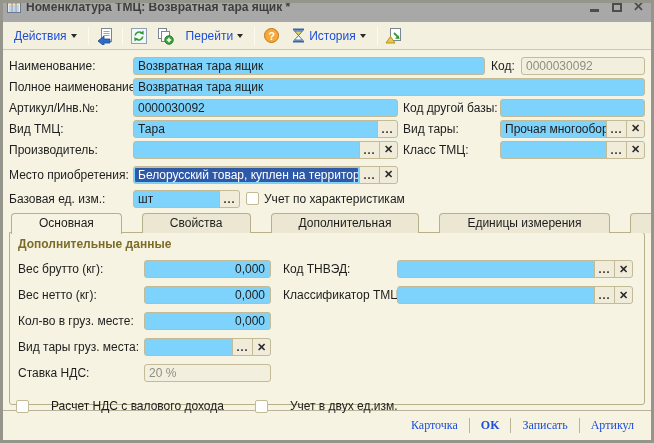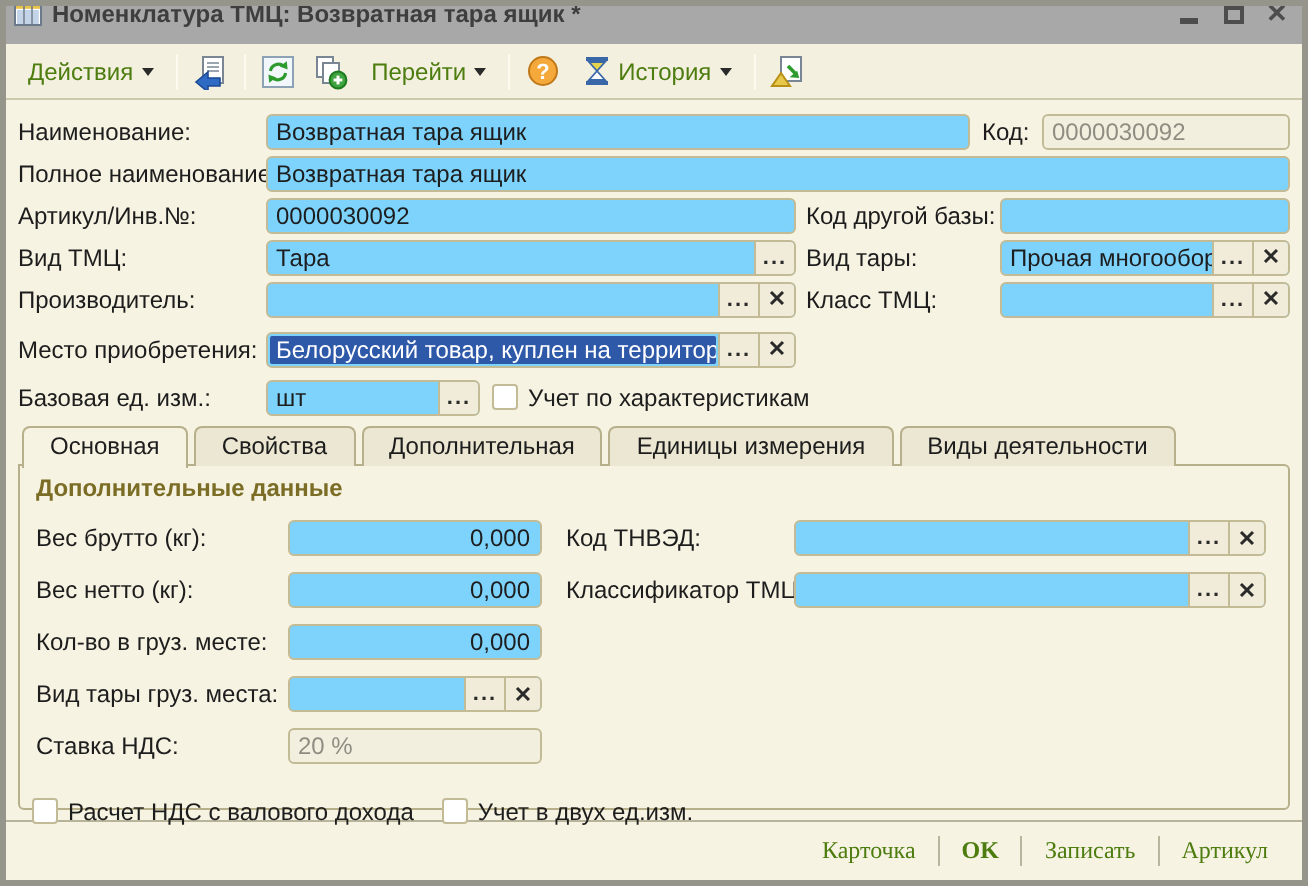--- a/index.html
+++ b/index.html
@@ -17,21 +17,21 @@
   .wc { width:15px; height:14px; display:flex; align-items:flex-end; justify-content:center;
         cursor:default; }
   .minbar { width:9px; height:3px; background:#4d4d4d; margin-bottom:2px; }
   .maxbox { width:10px; height:9px; border:2px solid #4d4d4d; margin-bottom:2px; }
   .closex { font-size:13px; font-weight:bold; color:#4d4d4d; line-height:14px; }
 
   
   .toolbar { height:28px; flex:none; background:#f3f0df; border-bottom:1px solid #cdc9ad;
              display:flex; align-items:center; padding:0 4px; gap:1px; }
   button { background:none; border:1px solid transparent; font:12px "Liberation Sans",sans-serif;
-           color:#4d7c0f; cursor:default; }
+           color:#1d4ed8; cursor:default; }
   .tbtn { display:flex; align-items:center; gap:4px; height:22px; padding:0 6px; }
   .ibtn { width:25px; height:22px; display:flex; align-items:center; justify-content:center; padding:0; }
   .dd { width:0; height:0; border-left:3px solid transparent; border-right:3px solid transparent;
         border-top:4px solid #2a2a2a; }
   .sep { width:1px; height:18px; background:#bcb89d; border-right:1px solid #fdfbf0; margin:0 3px; }
 
   
   .formarea { flex:1; padding:5px 6px 0 6px; }
   .row { display:flex; align-items:center; height:21px; }
   .lbl { white-space:nowrap; }
@@ -57,33 +57,33 @@
          color:#fff; padding:0 3px; margin:1px; border-radius:1px; white-space:nowrap; overflow:hidden; }
 
   .cb { width:13px; height:13px; background:#fff; border:1px solid #c2bb96; border-radius:2px;
         flex:none; }
   .cblbl { margin-left:5px; white-space:nowrap; }
   .gap4 { margin-top:4px; } .gap3 { margin-top:3px; }
 
   
   .tabs { display:flex; margin:4px 0 0 2px; position:relative; z-index:2; }
   .tab { border:1px solid #b7b08b; border-bottom:none; border-radius:4px 4px 0 0;
-         padding:2px 13px 3px; background:#ebe7d2; margin-right:3px; white-space:nowrap; }
+         padding:2px 27px 3px; background:#ebe7d2; margin-right:20px; white-space:nowrap; }
   .tab.active { background:#f6f3e2; padding-bottom:4px; margin-bottom:-1px; }
 
   .group { border:1px solid #b7b08b; border-radius:0 3px 3px 3px; margin-top:-1px;
            padding:3px 8px 6px 6px; height:173px; position:relative; background:#f6f3e2; }
   .gtitle { font-weight:bold; color:#7b6d26; padding:1px 0 5px 2px; }
   .grow-r { display:flex; align-items:center; height:26px; }
   .glbl { width:128px; flex:none; padding-left:2px; }
   .numfld { width:127px; flex:none; }
   .num { flex:1; text-align:right; padding:0 5px; }
   .glbl2 { width:114px; margin-left:12px; flex:none; }
   .gfld { flex:1; margin-right:3px; }
-  .cbrow { display:flex; align-items:flex-start; margin-top:13px; }
+  .cbrow { display:flex; align-items:center; margin-top:13px;gap:17px; }
   .ml14 { margin-left:14px; }
 
   
   .footer { flex:none; height:30px; border-top:1px solid #b7b49b; background:#f6f3e2;
             display:flex; align-items:center; justify-content:flex-end; padding:0 6px; }
   .fbtn2 { padding:2px 10px; white-space:nowrap;font-family:Liberation Serif, serif; }
   .ok { font-weight:bold; }
   .fdiv { width:1px; height:15px; background:#b9b59c; }
 </style>
 </head>

